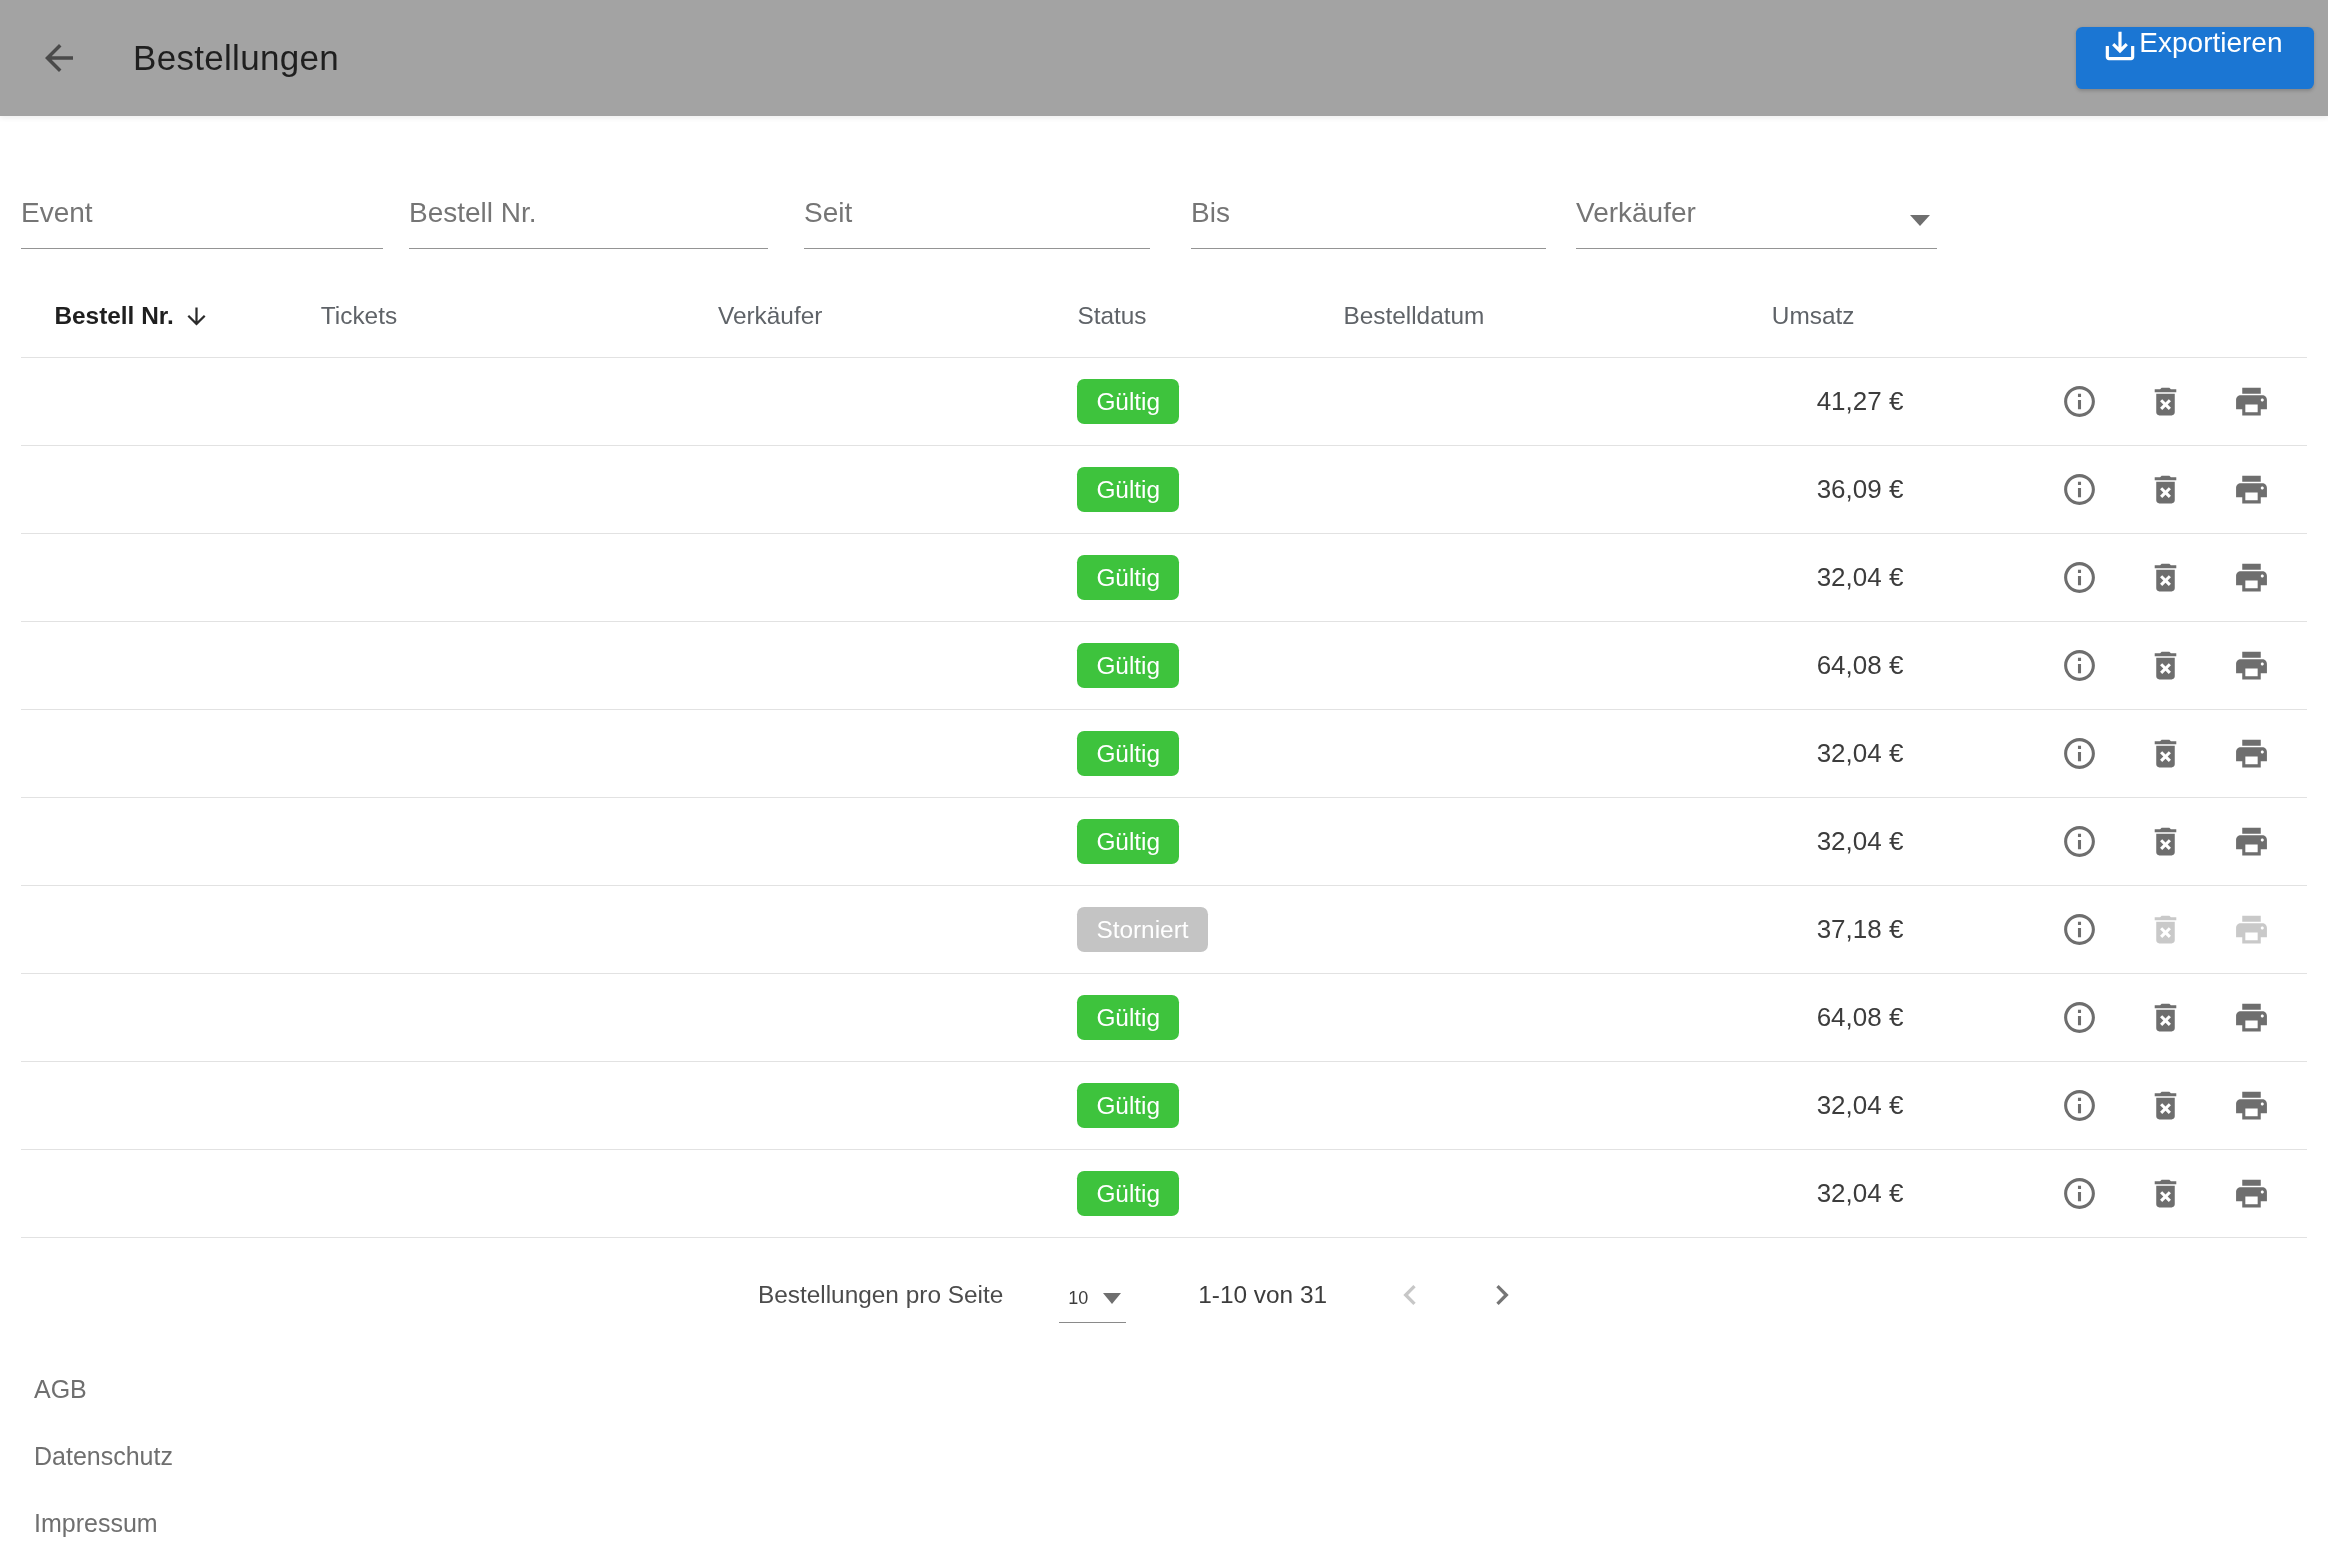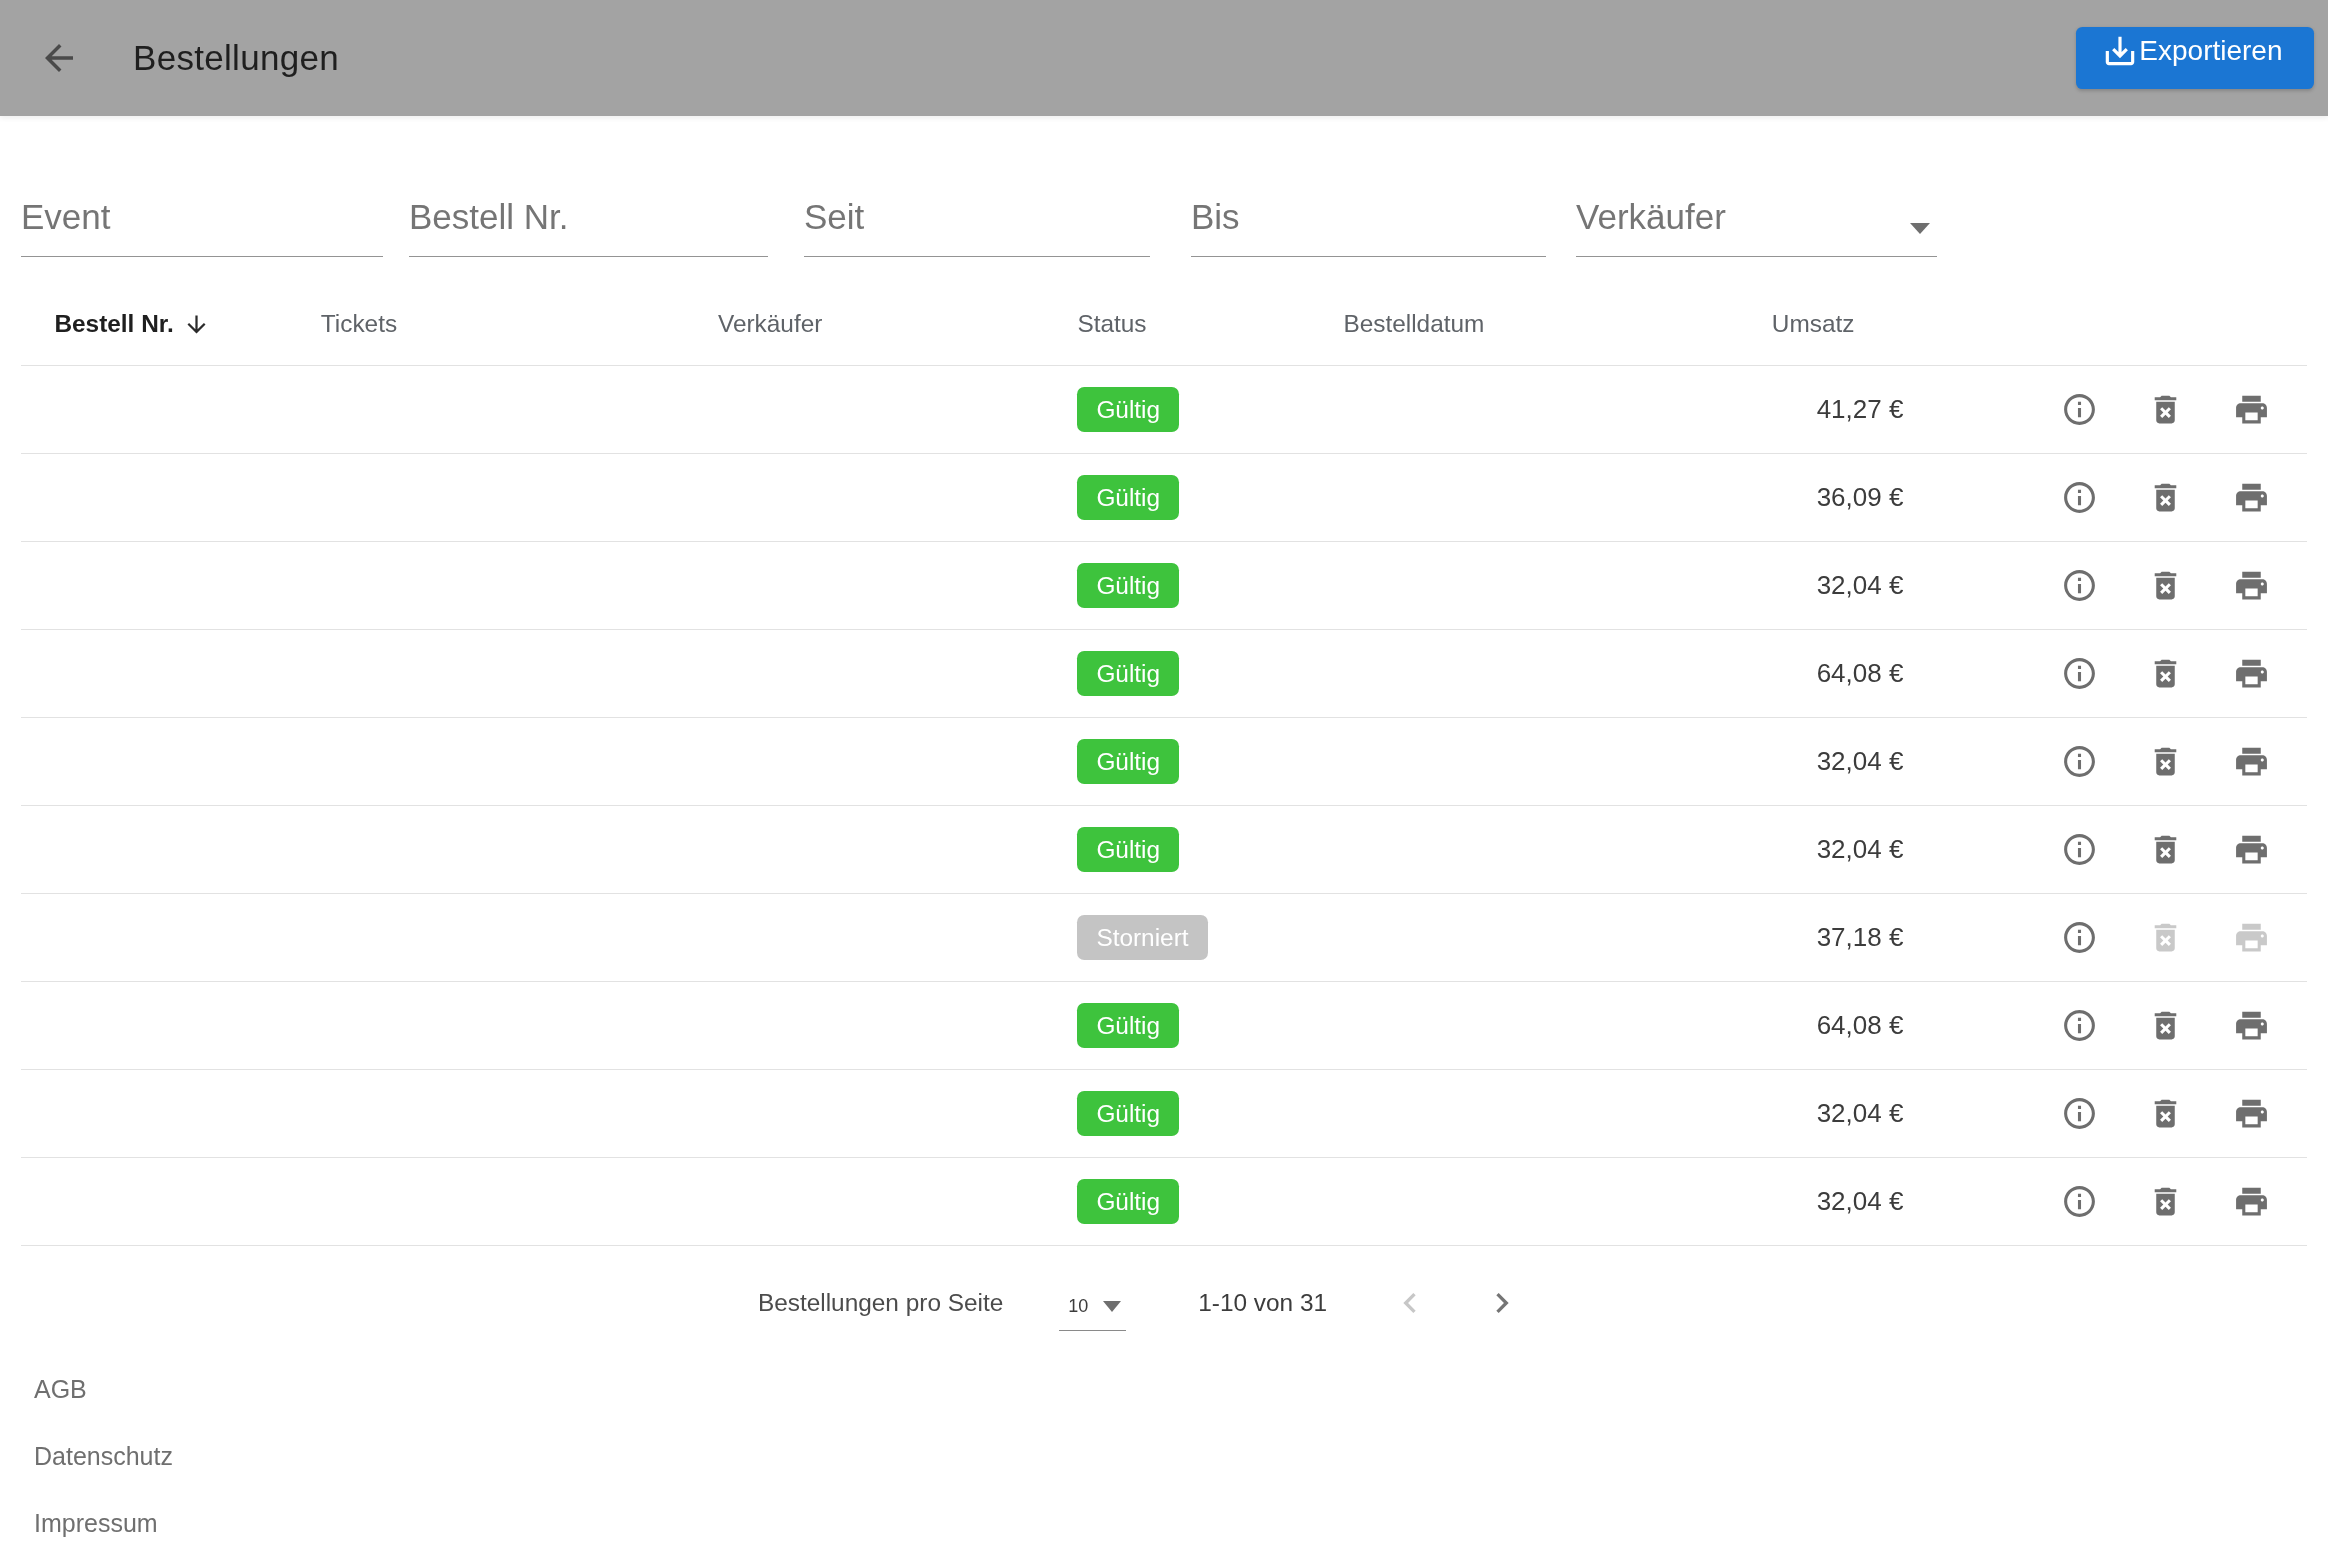--- a/index.html
+++ b/index.html
@@ -41,39 +41,39 @@
     letter-spacing:0.3px;
   }
   .export-btn {
     margin-left:auto;
     background:var(--accent);
     color:#ffffff;
     border:none;
     border-radius:6.3px;
     height:62px;
     padding:0 31px 15px 25px;
-    display:flex; align-items:center; 
+    display:flex; align-items:flex-start; 
     font-size:28px;
     font-family:"Liberation Sans", sans-serif;
     cursor:pointer;
     box-shadow:0 1.8px 3.6px rgba(0,0,0,0.18);
   }
   .export-btn svg { width:38px; height:38px; }
 
   
   .content { padding:0 21px; flex:0 0 auto; }
   .filters {
     display:flex;
     margin-top:81px;
     gap:0;
   }
   .filter-field {
     border-bottom:1.8px solid #949494;
     padding:0 0 19px 0;
-    font-size:35px;
+    font-size:28px;
     color:#757575;
     position:relative;
     display:flex;
     align-items:flex-end;
   }
   .filter-field.f0 { width:362px; margin-right:26px; }
   .filter-field.f1 { width:359px; margin-right:36px; }
   .filter-field.f2 { width:346px; margin-right:41px; }
   .filter-field.f3 { width:355px; margin-right:30px; }
   .filter-field.f4 { width:361px; }

